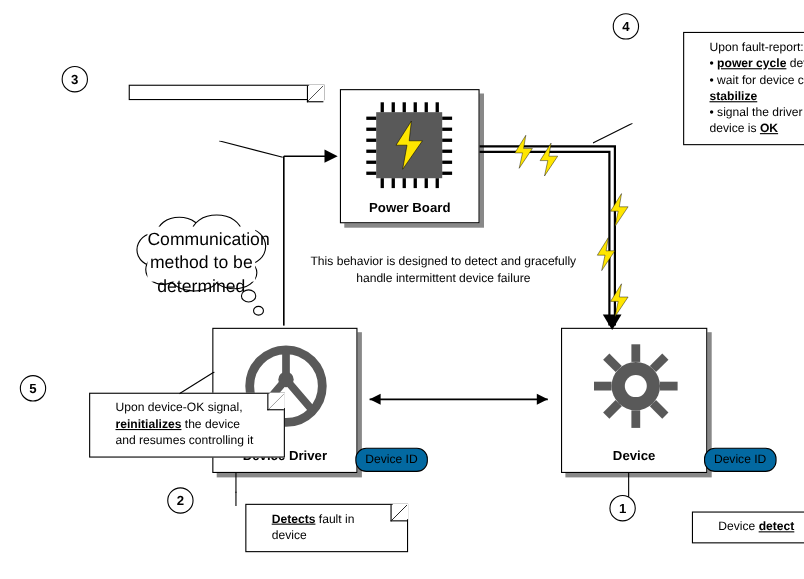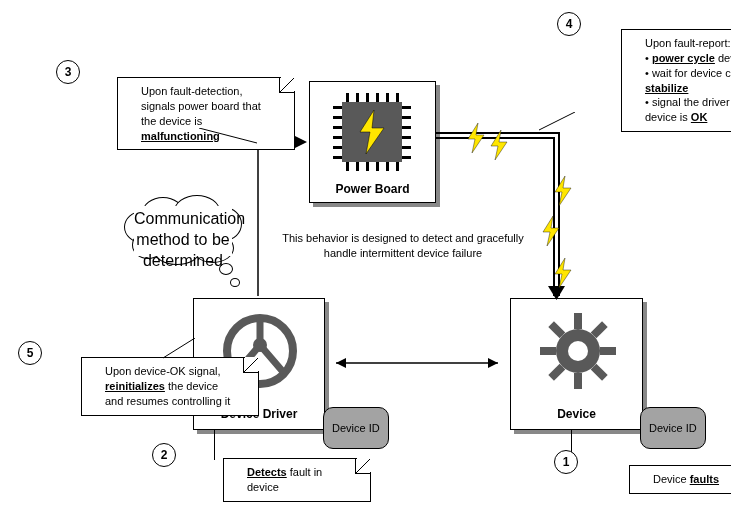--- a/index.html
+++ b/index.html
@@ -3,21 +3,21 @@
 <meta charset="utf-8">
 <style>
   html,body{margin:0;padding:0;font-family:Arial,Helvetica,sans-serif;background:#fff;color:#000;}
   .canvas{position:relative;width:731px;height:526px;}
   .box{position:absolute;border:1px solid #000;background:#fff;box-shadow:4px 4px 0 #888;text-align:center;}
   .box-label{position:absolute;font-size:12px;font-weight:bold;}
   .note{position:absolute;background:#fff;border:1px solid #000;font-size:11px;padding:6px 23px;line-height:1.35;margin-left:48px;}
   .note .fold{position:absolute;right:0;top:0;width:14px;height:14px;border-left:1px solid #000;border-bottom:1px solid #000;background:linear-gradient(135deg,#fff 48%,#000 50%,#fff 52%);}
   .note::before{content:"";position:absolute;right:-1px;top:-1px;width:14px;height:14px;background:#fff;}
   .circ{position:absolute;width:22px;height:22px;border:1.5px solid #000;border-radius:50%;background:#fff;text-align:center;font-size:12px;font-weight:bold;line-height:22px;z-index:5;}
-  .pill{position:absolute;border:1px solid #000;border-radius:10px;background:#a3a3a3;font-size:11px;padding:14px 8px;}
+  .pill{position:absolute;border:1px solid #000;border-radius:10px;background:#0369a1;font-size:11px;padding:4px 8px;}
   .lead{position:absolute;background:#000;height:1px;}
   .leadv{position:absolute;background:#000;width:1px;}
   .caption{position:absolute;font-size:11px;text-align:center;line-height:1.35;}
   .cloud{position:absolute;font-size:16px;text-align:center;background:#fff;}
   .cloud-text{position:relative;z-index:2;padding:6px;line-height:1.3;}
   .cloud .bump{position:absolute;border:1px solid #000;border-radius:50%;background:#fff;}
   .chip{position:absolute;background:#595959;}
   .pin{position:absolute;background:#000;}
   b{font-weight:bold;text-decoration:underline;}
 </style>
@@ -131,36 +131,35 @@
       <polygon points="28,8 18,24 25,24 22,38 34,20 26,20" transform="translate(-5,-5)"></polygon>
       <polygon points="28,8 18,24 25,24 22,38 34,20 26,20" transform="translate(18,2)"></polygon>
       <polygon points="28,8 18,24 25,24 22,38 34,20 26,20" transform="translate(82,48)"></polygon>
       <polygon points="28,8 18,24 25,24 22,38 34,20 26,20" transform="translate(70,88)"></polygon>
       <polygon points="28,8 18,24 25,24 22,38 34,20 26,20" transform="translate(82,130)"></polygon>
     </g>
   </svg>
 
   <div class="note" style="left:581px;top:465px;width:86px;">
     <div class="fold"></div>
-    <span>Device <b>faults</b></span>
+    <span>Device <b>detect</b></span>
   </div>
   <div class="circ" style="left:554px;top:450px;">1</div>
   <div class="leadv" style="left:571px;top:430px;height:28px;"></div>
 
   <div class="note" style="left:175px;top:458px;width:100px;">
     <div class="fold"></div>
     <span><b>Detects</b> fault in device</span>
   </div>
   <div class="circ" style="left:152px;top:443px;">2</div>
   <div class="lead" style="left:214px;top:447px;width:1px;height:13px;background:#000;"></div>
   <div class="leadv" style="left:214px;top:430px;height:18px;"></div>
 
   <div class="note" style="left:69px;top:77px;width:130px;">
     <div class="fold"></div>
-    <span>Upon fault-detection, signals power board that the device is <b>malfunctioning</b></span>
   </div>
   <div class="circ" style="left:56px;top:60px;">3</div>
   <svg style="position:absolute;left:199px;top:128px;width:60px;height:20px;">
       <line x1="0" y1="0" x2="58" y2="15" stroke="#000"></line>
     </svg>
 
   <div class="note" style="left:573px;top:29px;width:140px;">
     <div class="fold"></div>
     <span>Upon fault-report:<br>• <b>power cycle</b> device<br>• wait for device current to <b>stabilize</b><br>• signal the driver that the device is <b>OK</b></span>
   </div>

